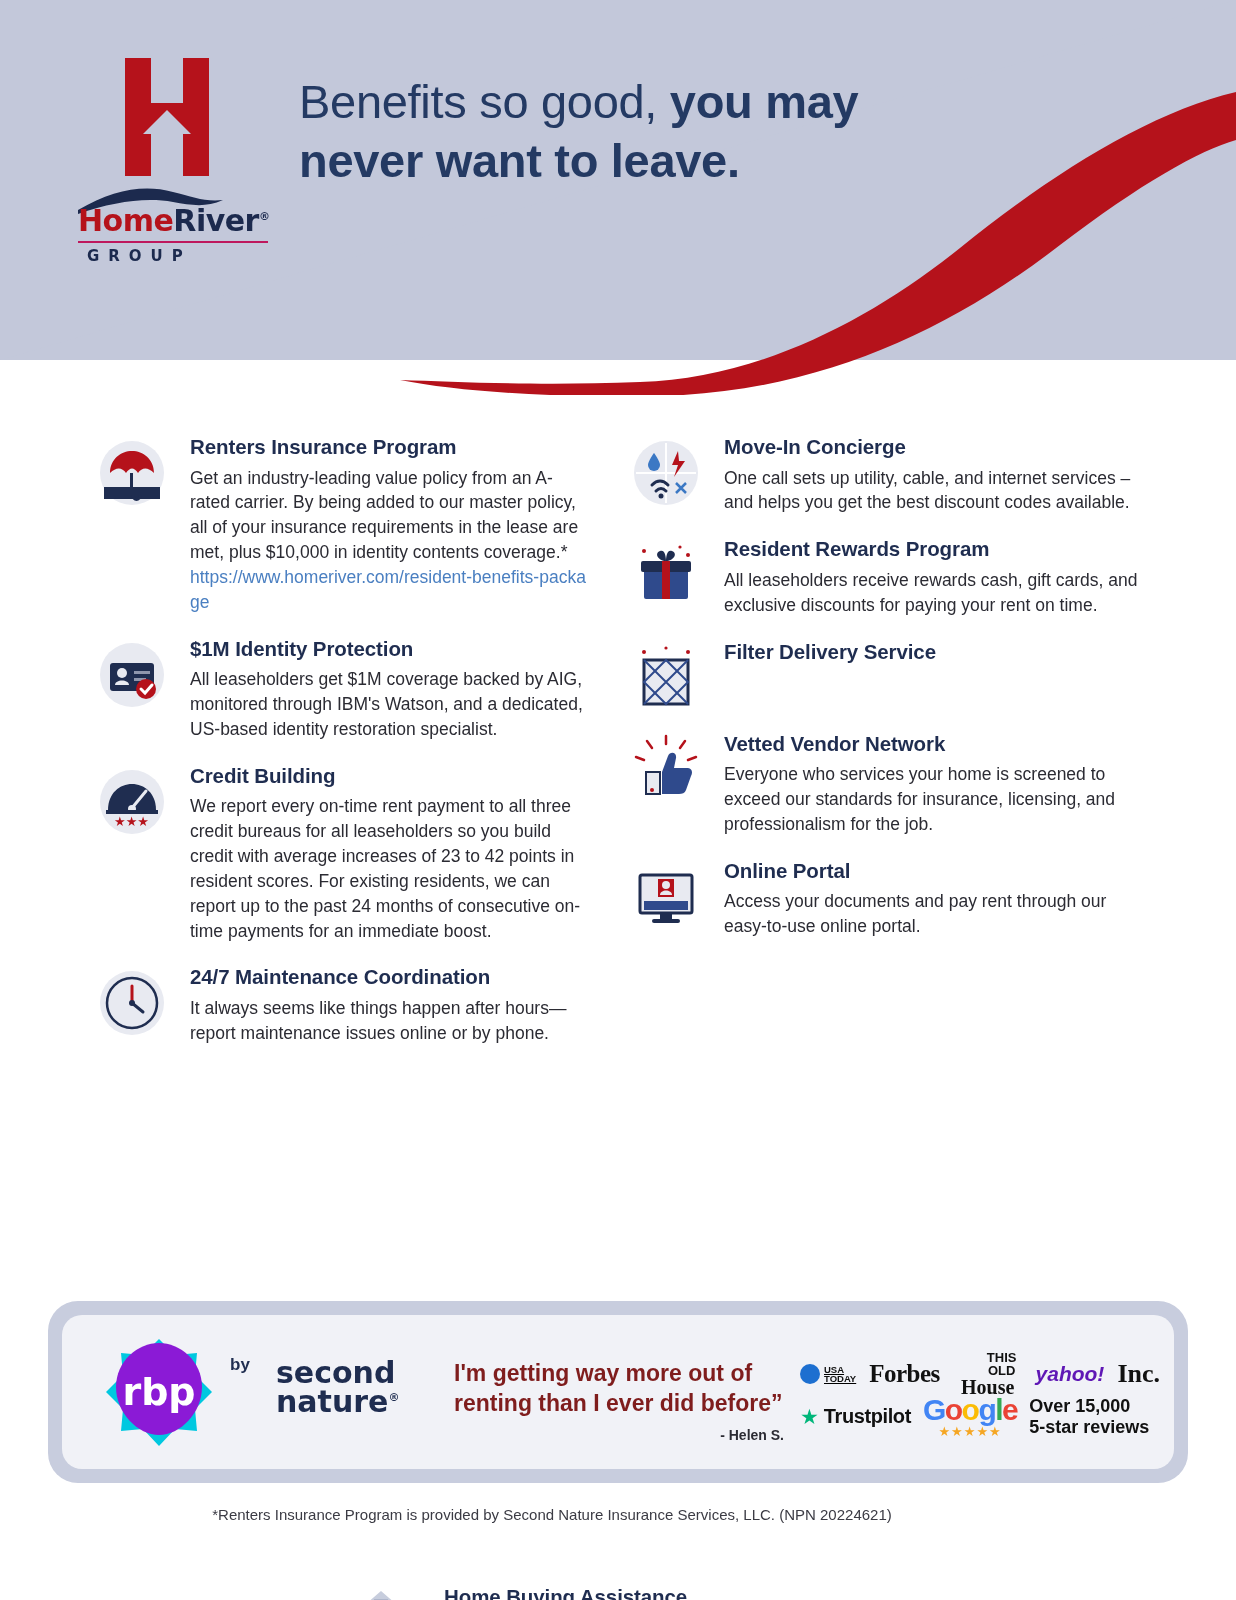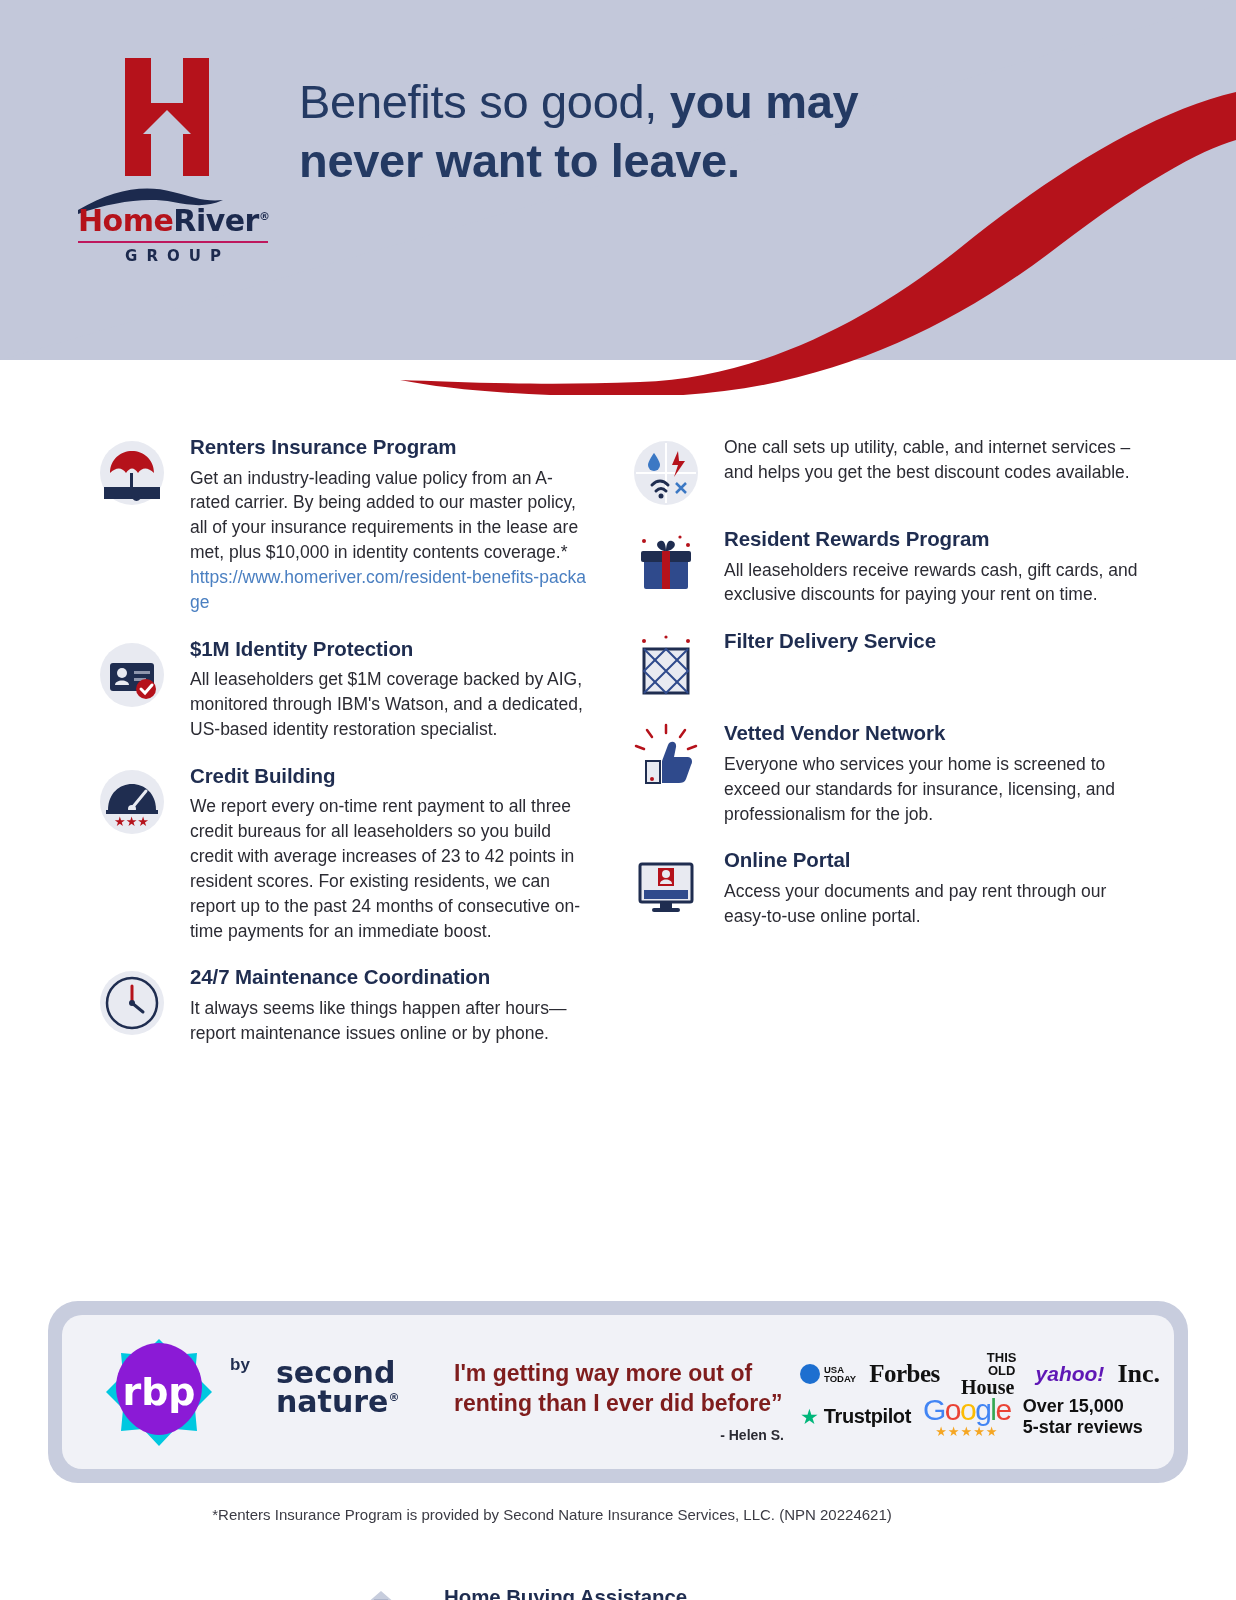--- a/index.html
+++ b/index.html
@@ -47,21 +47,20 @@
     left: 43px;
     top: 0;
     width: 92px;
     height: 125px;
   }
   .logo-wordmark {
     position: absolute;
     left: 0;
     top: 148px;
     width: 190px;
-    text-align: center;
   }
   .logo-word-main {
     font-family: "DejaVu Sans", sans-serif;
     font-weight: bold;
     font-size: 30px;
     letter-spacing: -0.5px;
     line-height: 1;
     color: #1c2a4e;
   }
   .logo-word-main .red { color: #b5121b; }
@@ -234,21 +233,21 @@
     gap: 13px;
   }
   .press-row2 {
     position: absolute;
     top: 44px; left: 0;
     display: flex;
     align-items: center;
     gap: 12px;
   }
   .usa-today {
-    display: flex; align-items: center; gap: 4px;
+    display: flex; align-items: center; gap: 4px; text-decoration: underline;
   }
   .usa-dot {
     width: 20px; height: 20px; border-radius: 50%;
     background: #1d6fd0;
   }
   .usa-text {
     font-size: 9.5px; font-weight: bold; line-height: 1.0; color: #111;
   }
   .forbes {
     font-family: "Liberation Serif", serif;
@@ -270,21 +269,21 @@
     font-style: italic;
   }
   .inc {
     font-family: "Liberation Serif", serif;
     font-weight: bold; font-size: 26px; color: #111;
   }
   .trustpilot { display: flex; align-items: center; gap: 5px; }
   .tp-star { color: #00b67a; font-size: 21px; line-height: 1; }
   .tp-name { font-size: 20px; font-weight: bold; color: #111; letter-spacing: -0.4px; }
   .google-block { text-align: center; }
-  .google-word { font-size: 30px; font-weight: normal; letter-spacing: -1.5px; line-height: 1; }
+  .google-word { font-size: 30px; font-weight: bold; letter-spacing: -1.5px; line-height: 1; }
   .g1 { color: #4285F4; } .g2 { color: #EA4335; } .g3 { color: #FBBC05; }
   .g4 { color: #4285F4; } .g5 { color: #34A853; } .g6 { color: #EA4335; }
   .google-stars { color: #f5a623; font-size: 13px; letter-spacing: 1px; line-height: 1; }
   .reviews {
     font-size: 18px; font-weight: bold; color: #111; line-height: 1.15;
   }
 
   .disclaimer {
     position: absolute;
     top: 1506px;
@@ -393,20 +392,21 @@
           <circle cx="36" cy="36" r="32" fill="#e8eaf1"></circle>
           <line x1="36" y1="6" x2="36" y2="66" stroke="#fff" stroke-width="2"></line>
           <line x1="6" y1="36" x2="66" y2="36" stroke="#fff" stroke-width="2"></line>
           <path d="M24,16 C24,16 30,24 30,28 A6,6 0 0 1 18,28 C18,24 24,16 24,16 Z" fill="#3b78c4"></path>
           <path d="M48,14 L42,28 L48,28 L44,40 L55,24 L49,24 Z" fill="#b5121b"></path>
           <path d="M22,48 q8,-8 16,0" fill="none" stroke="#1f2d50" stroke-width="3" stroke-linecap="round"></path>
           <path d="M26,54 q5,-5 10,0" fill="none" stroke="#1f2d50" stroke-width="3" stroke-linecap="round"></path>
           <circle cx="31" cy="59" r="2.5" fill="#1f2d50"></circle>
           <path d="M46,46 l10,10 M56,46 l-10,10" stroke="#3b78c4" stroke-width="2.5"></path>
         </svg>
+        <div class="item-title">Move-In Concierge</div>
         <div class="item-body">One call sets up utility, cable, and internet services – and helps you get the best discount codes available.</div>
       </div>
 
       <div class="item">
         <svg class="item-icon" viewBox="0 0 72 72">
           <rect x="14" y="30" width="44" height="30" rx="2" fill="#2f4a8c"></rect>
           <rect x="11" y="22" width="50" height="11" rx="2" fill="#1f2d50"></rect>
           <rect x="32" y="22" width="8" height="38" fill="#b5121b"></rect>
           <path d="M36,22 C28,22 24,14 30,12 C35,10 36,18 36,22 Z" fill="#1f2d50"></path>
           <path d="M36,22 C44,22 48,14 42,12 C37,10 36,18 36,22 Z" fill="#1f2d50"></path>

